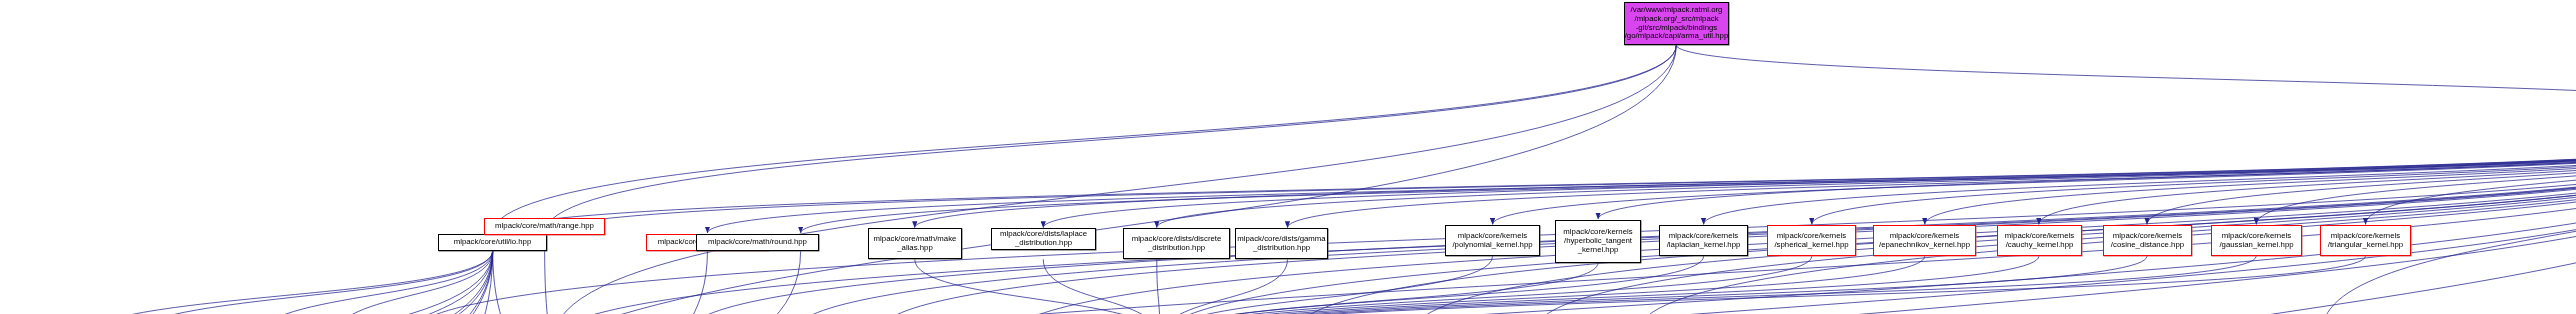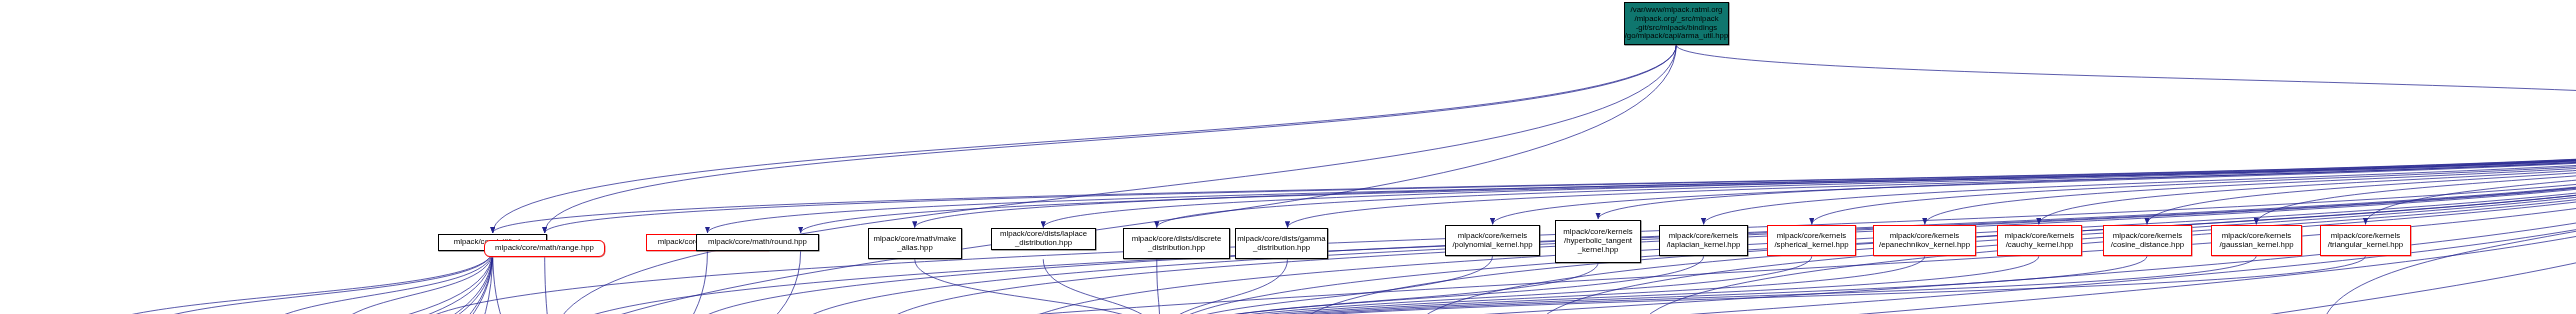--- a/index.html
+++ b/index.html
@@ -2,21 +2,21 @@
 <html style="font-size:8.6px"><head>
 <meta charset="utf-8">
 <style>
   html,body{margin:0;padding:0;background:#ffffff;}
   #canvas{position:relative;width:2576px;height:315px;background:#ffffff;
           font-family:"Liberation Sans","DejaVu Sans",sans-serif;overflow:hidden;}
   svg.edges{position:absolute;left:0;top:0;width:2576px;height:315px;pointer-events:none;}
   .node{position:absolute;box-sizing:border-box;display:flex;align-items:center;
         justify-content:center;text-align:center;background:#ffffff;
         color:#000000;line-height:1.12;white-space:pre;overflow:hidden;}
-  .n-root{background:#0f766e;border:0.5px solid #000000;box-shadow:0.5px 0.5px 0 #555;}
+  .n-root{background:#d946ef;border:0.5px solid #000000;box-shadow:0.5px 0.5px 0 #555;}
   .n-black{border:0.5px solid #000000;box-shadow:0.5px 0.5px 0 #555;}
   .n-red{border:0.5px solid #ff0000;box-shadow:0.5px 0.5px 0 #d06b6b;}
 </style>
 </head>
 <body>
 
 <div id="canvas">
   <svg class="edges" viewBox="0 0 4810 588">
     <defs>
       <marker id="ah" markerWidth="9" markerHeight="7" refX="8.5" refY="3.5" orient="auto">
@@ -122,21 +122,21 @@
         <path d="M1064,958 C1064,1038.85 612,1024.15 612,1105"></path>
         <path d="M2166,666 C2166,805.15 3261,779.85 3261,919"></path>
       </g>
   </svg>
   <div id="node-layer">
       <div class="node n-root" style="left: 1624px; top: 2.1px; width: 105px; height: 43px; font-size: 7.8px;">/var/www/mlpack.ratml.org
 /mlpack.org/_src/mlpack
 -git/src/mlpack/bindings
 /go/mlpack/capi/arma_util.hpp</div>
       <div class="node n-black" style="left: 438px; top: 234px; width: 109px; height: 17px; font-size: 7.8px;">mlpack/core/util/io.hpp</div>
-      <div class="node n-red" style="left: 484px; top: 240px; width: 121px; height: 17px; font-size: 7.8px; border-radius: 6px;">mlpack/core/math/range.hpp</div>
+      <div class="node n-red" style="left: 484px; top: 218px; width: 121px; height: 17px; font-size: 7.8px;">mlpack/core/math/range.hpp</div>
       <div class="node n-red" style="left: 646px; top: 234px; width: 123px; height: 17px; font-size: 7.8px;">mlpack/core/math/clamp.hpp</div>
       <div class="node n-black" style="left: 696px; top: 234px; width: 123px; height: 17px; font-size: 7.8px;">mlpack/core/math/round.hpp</div>
       <div class="node n-black" style="left: 868px; top: 228px; width: 94px; height: 31px; font-size: 7.8px;">mlpack/core/math/make
 _alias.hpp</div>
       <div class="node n-black" style="left: 991px; top: 228px; width: 105px; height: 22px; font-size: 7.8px;">mlpack/core/dists/laplace
 _distribution.hpp</div>
       <div class="node n-black" style="left: 1103px; top: 228px; width: 107px; height: 31px; font-size: 7.8px; margin-left: 20px;">mlpack/core/dists/discrete
 _distribution.hpp</div>
       <div class="node n-black" style="left: 1235px; top: 228px; width: 93px; height: 31px; font-size: 7.8px;">mlpack/core/dists/gamma
 _distribution.hpp</div>

